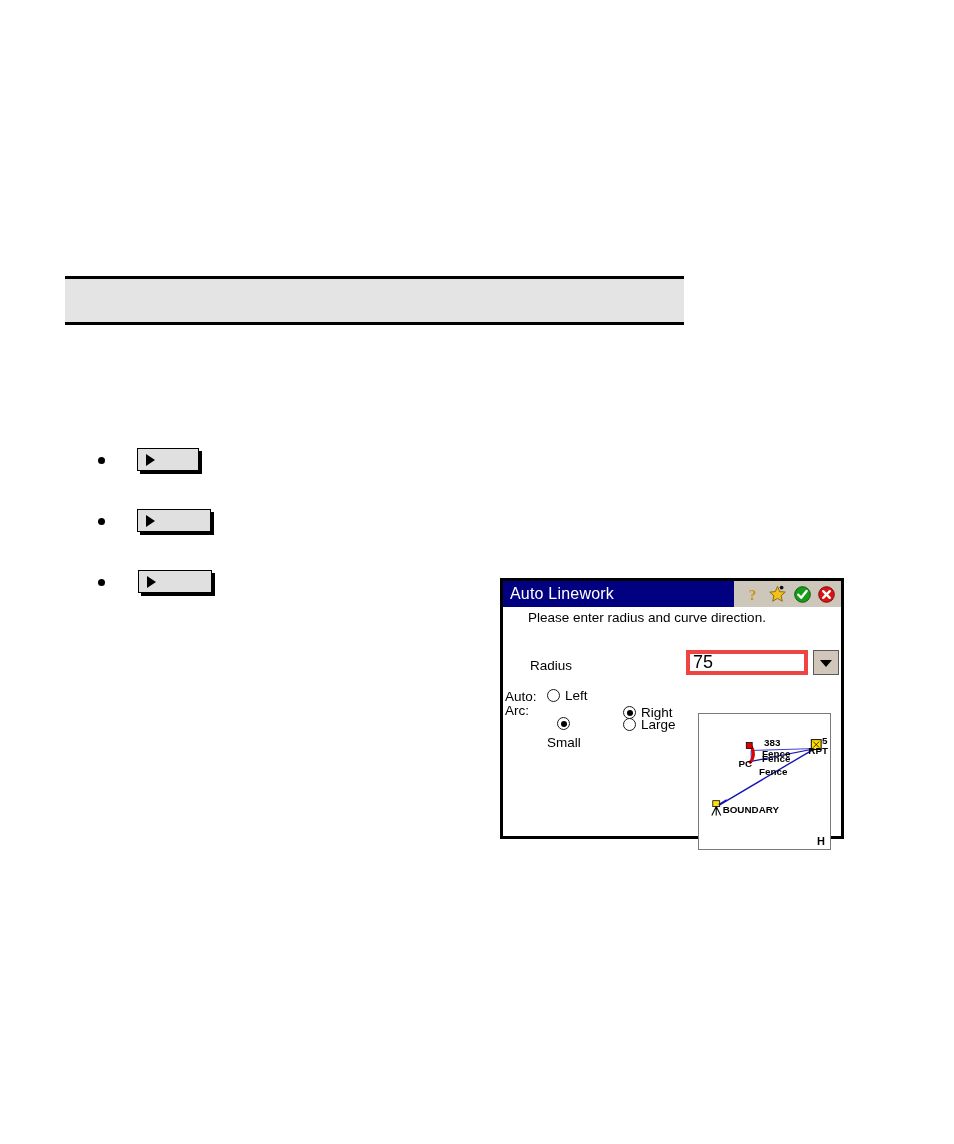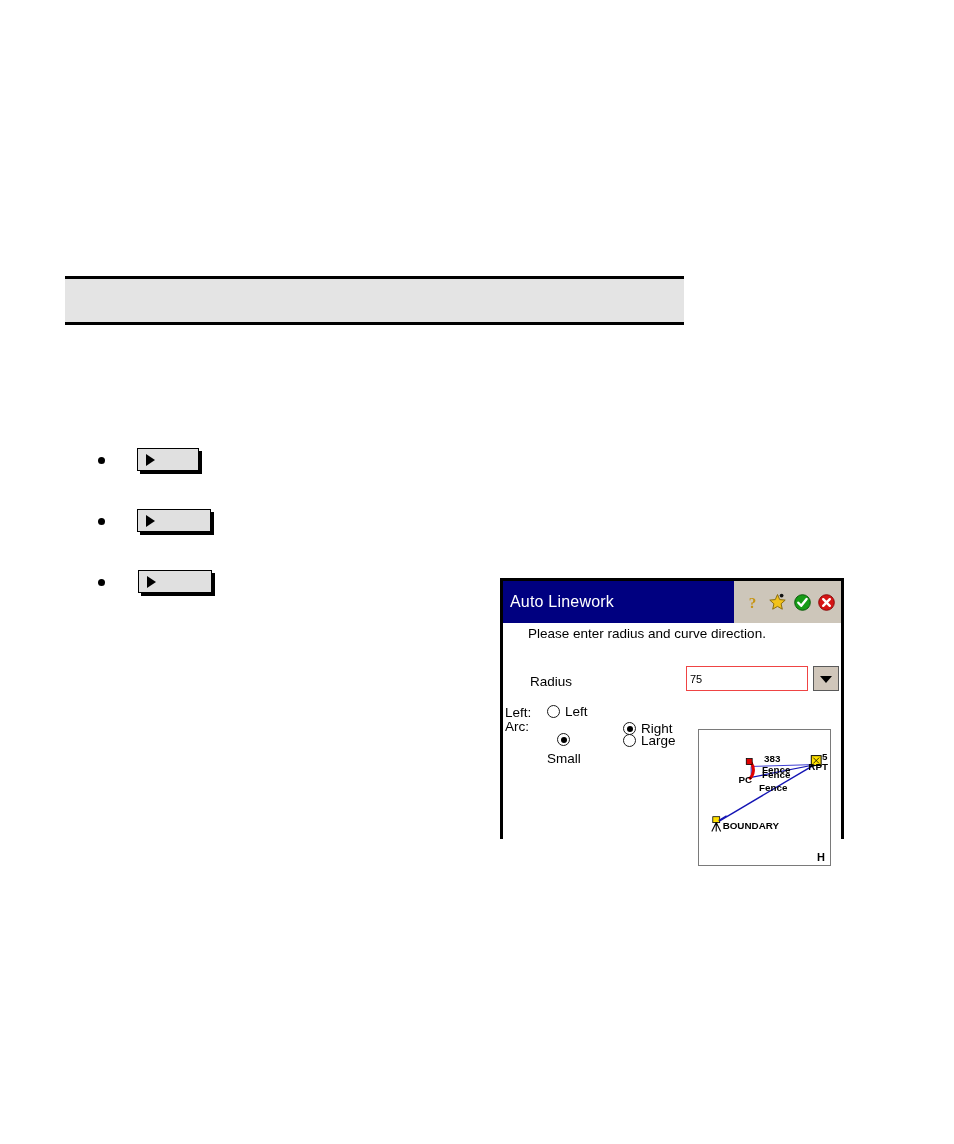--- a/index.html
+++ b/index.html
@@ -82,21 +82,21 @@
     position: absolute;
     left: 500px;
     top: 578px;
     width: 344px;
     height: 261px;
     background: #ffffff;
     border: 3px solid #000000;
     box-sizing: border-box;
   }
   .titlebar {
-    height: 42px;
+    height: 26px;
     display: flex;
     align-items: center;
     justify-content: space-between;
     background: #000080;
   }
   .title-text {
     color: #ffffff;
     font-size: 16px;
     padding-left: 7px;
     letter-spacing: 0.2px;
@@ -134,25 +134,25 @@
     top: 51px;
     font-size: 13.5px;
     color: #000000;
   }
   .radius-input {
     position: absolute;
     left: 183px;
     top: 43px;
     width: 122px;
     height: 25px;
-    border: 1px solid #ef4444;
+    border: 4px solid #ef4444;
     background: #ffffff;
     box-sizing: border-box;
     font-family: "Liberation Sans", sans-serif;
-    font-size: 11px;
+    font-size: 18px;
     color: #000000;
     padding: 0 3px;
     line-height: 23px;
     outline: none;
   }
   .radius-drop {
     position: absolute;
     left: 310px;
     top: 43px;
     width: 26px;
@@ -300,21 +300,21 @@
       <div class="prompt">Please enter radius and curve direction.</div>
 
       <div class="radius-label">Radius</div>
 
       <input class="radius-input" type="text" value="75" style="">
 
       <div class="radius-drop">
         <span class="tri-d"></span>
       </div>
 
-      <div class="opt-label lbl-turn">Left:</div>
+      <div class="opt-label lbl-turn">Auto:</div>
 
       <div class="radio-group rg-left">
         <span class="radio"></span>
         <span class="radio-text">Left</span>
       </div>
 
       <div class="radio-group rg-right">
         <span class="radio on"></span>
         <span class="radio-text">Right</span>
       </div>

